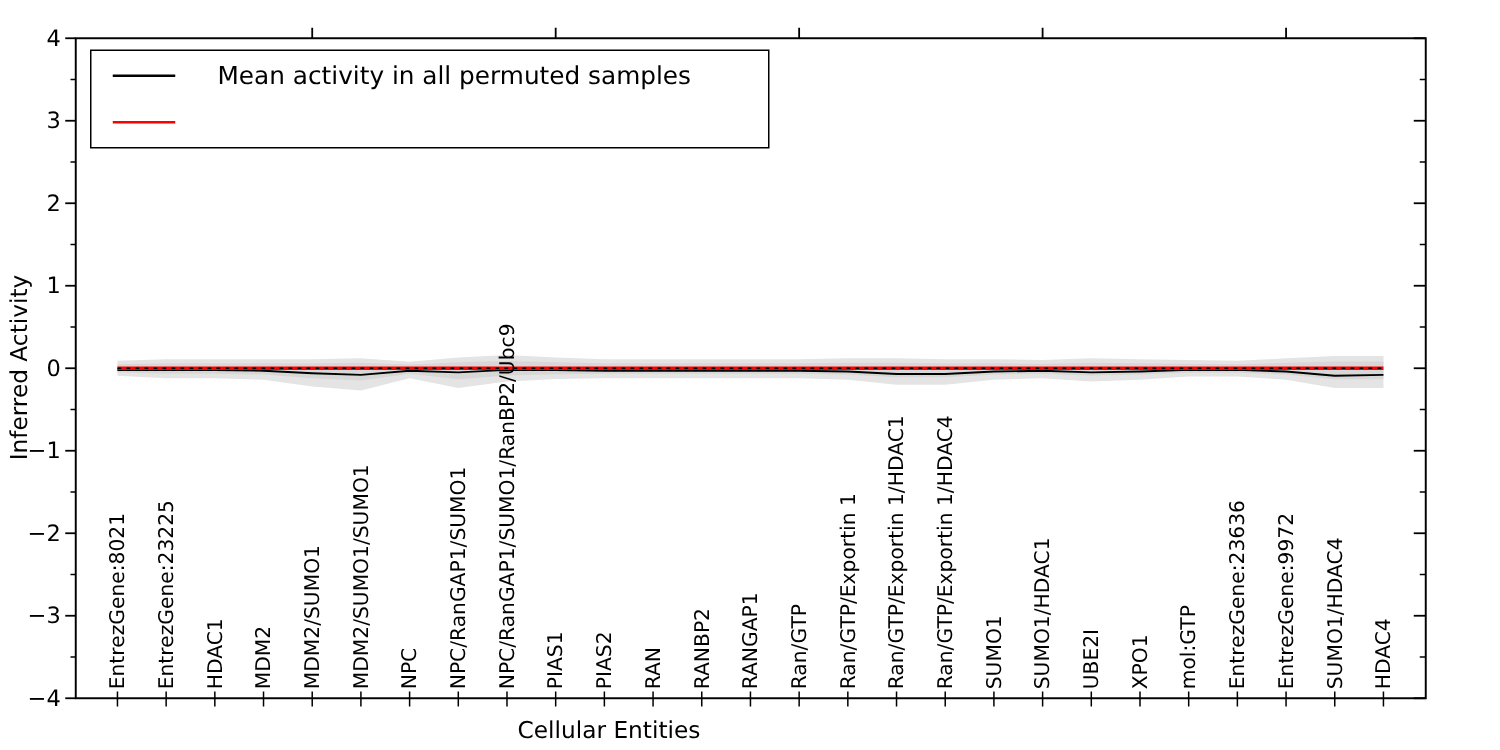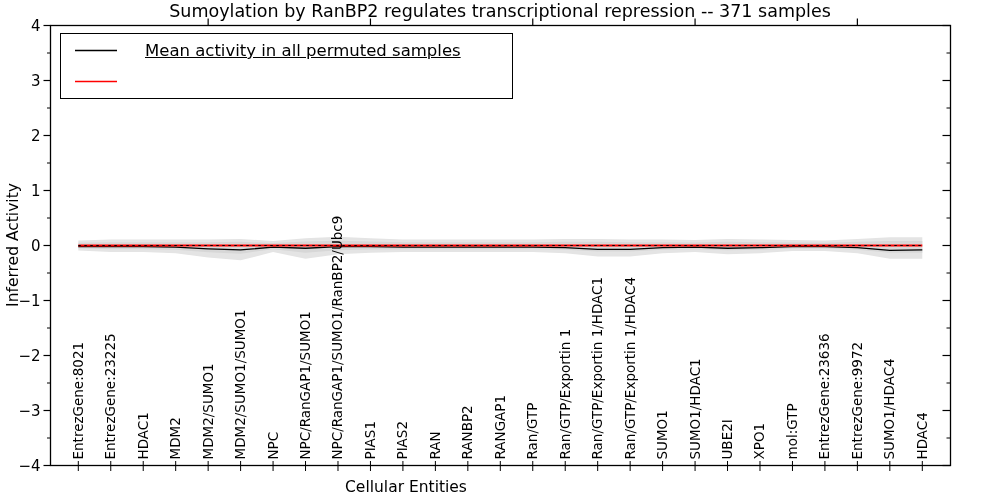--- a/index.html
+++ b/index.html
@@ -9,30 +9,29 @@
   }
   .title{position:absolute;top:1px;left:0;width:1000px;text-align:center;font-size:17.5px;}
   .xlabel{position:absolute;top:478px;left:0;width:812px;text-align:center;font-size:15.5px;}
   .ylabel{
     position:absolute;left:-86px;top:235px;width:200px;height:20px;text-align:center;
     font-size:15.5px;transform:rotate(-90deg);
   }
   #plot{position:absolute;left:0;top:0;}
   .legend{
     position:absolute;left:60px;top:33px;width:453px;height:66px;background:#fff;
-    border:1.5px solid #000;box-sizing:border-box;padding-top:1px;text-decoration:underline;
+    border:1.5px solid #000;box-sizing:border-box;padding-top:1px;
   }
   .legend-row{display:flex;align-items:center;height:31px;font-size:16.5px;}
   .legend-swatch{margin-left:14px;margin-right:28px;flex:0 0 auto;}
 </style>
 </head>
 <body>
 
 <div class="figure">
-  <div class="title">Sumoylation by RanBP2 regulates transcriptional repression -- 371 samples</div>
   <div class="ylabel">Inferred Activity</div>
   <div class="xlabel">Cellular Entities</div>
 
   <svg id="plot" width="1000" height="500">
       <g>
         <polygon points="78.3,240.55 110.76153846153846,239.45000000000002 143.22307692307692,239.45000000000002 175.68461538461537,239.45000000000002 208.14615384615382,239.45000000000002 240.60769230769228,238.9 273.0692307692308,241.1 305.53076923076924,238.35 337.9923076923077,236.7 370.45384615384614,238.35 402.9153846153846,239.45000000000002 435.37692307692305,239.45000000000002 467.83846153846156,239.45000000000002 500.3,239.45000000000002 532.7615384615384,239.45000000000002 565.2230769230769,238.9 597.6846153846153,238.9 630.1461538461538,239.45000000000002 662.6076923076922,239.45000000000002 695.0692307692307,240 727.5307692307691,238.9 759.9923076923076,239.45000000000002 792.453846153846,240 824.9153846153845,240.55 857.376923076923,238.9 889.8384615384615,237.25 922.3,237.25 922.3,258.70000000000005 889.8384615384615,258.70000000000005 857.376923076923,253.2 824.9153846153845,250.99999999999997 792.453846153846,250.99999999999997 759.9923076923076,253.2 727.5307692307691,254.3 695.0692307692307,252.1 662.6076923076922,253.2 630.1461538461538,256.5 597.6846153846153,256.5 565.2230769230769,253.2 532.7615384615384,252.1 500.3,252.1 467.83846153846156,252.1 435.37692307692305,252.1 402.9153846153846,252.1 370.45384615384614,252.65 337.9923076923077,254.3 305.53076923076924,258.70000000000005 273.0692307692308,252.1 240.60769230769228,260.34999999999997 208.14615384615382,257.6 175.68461538461537,253.2 143.22307692307692,252.1 110.76153846153846,252.1 78.3,250.45" fill="#e4e4e4" stroke="none"></polygon>
         <polygon points="78.3,242.7775 110.76153846153846,242.17249999999999 143.22307692307692,242.17249999999999 175.68461538461537,242.17249999999999 208.14615384615382,242.17249999999999 240.60769230769228,241.87 273.0692307692308,243.07999999999998 305.53076923076924,241.5675 337.9923076923077,240.66 370.45384615384614,241.5675 402.9153846153846,242.17249999999999 435.37692307692305,242.17249999999999 467.83846153846156,242.17249999999999 500.3,242.17249999999999 532.7615384615384,242.17249999999999 565.2230769230769,241.87 597.6846153846153,241.87 630.1461538461538,242.17249999999999 662.6076923076922,242.17249999999999 695.0692307692307,242.475 727.5307692307691,241.87 759.9923076923076,242.17249999999999 792.453846153846,242.475 824.9153846153845,242.7775 857.376923076923,241.87 889.8384615384615,240.9625 922.3,240.9625 922.3,252.76 889.8384615384615,252.76 857.376923076923,249.73499999999999 824.9153846153845,248.52499999999998 792.453846153846,248.52499999999998 759.9923076923076,249.73499999999999 727.5307692307691,250.34 695.0692307692307,249.13 662.6076923076922,249.73499999999999 630.1461538461538,251.55 597.6846153846153,251.55 565.2230769230769,249.73499999999999 532.7615384615384,249.13 500.3,249.13 467.83846153846156,249.13 435.37692307692305,249.13 402.9153846153846,249.13 370.45384615384614,249.4325 337.9923076923077,250.34 305.53076923076924,252.76 273.0692307692308,249.13 240.60769230769228,253.66750000000002 208.14615384615382,252.15500000000003 175.68461538461537,249.73499999999999 143.22307692307692,249.13 110.76153846153846,249.13 78.3,248.2225" fill="#d7d7d7" stroke="none"></polygon>
       </g>
       <polyline points="78.3,246.59999999999997 110.76153846153846,246.59999999999997 143.22307692307692,246.59999999999997 175.68461538461537,247.15 208.14615384615382,248.79999999999998 240.60769230769228,249.9 273.0692307692308,247.15 305.53076923076924,248.25 337.9923076923077,246.59999999999997 370.45384615384614,246.59999999999997 402.9153846153846,247.15 435.37692307692305,247.15 467.83846153846156,247.15 500.3,247.15 532.7615384615384,247.15 565.2230769230769,247.7 597.6846153846153,249.35000000000002 630.1461538461538,249.35000000000002 662.6076923076922,247.7 695.0692307692307,247.15 727.5307692307691,248.25 759.9923076923076,247.7 792.453846153846,246.59999999999997 824.9153846153845,246.59999999999997 857.376923076923,247.7 889.8384615384615,250.45 922.3,249.9" fill="none" stroke="#000000" stroke-width="1.3"></polyline>
       <polyline points="78.3,245.5 110.76153846153846,245.5 143.22307692307692,245.5 175.68461538461537,245.5 208.14615384615382,245.5 240.60769230769228,245.5 273.0692307692308,245.5 305.53076923076924,245.5 337.9923076923077,245.5 370.45384615384614,245.5 402.9153846153846,245.5 435.37692307692305,245.5 467.83846153846156,245.5 500.3,245.5 532.7615384615384,245.5 565.2230769230769,245.5 597.6846153846153,245.5 630.1461538461538,245.5 662.6076923076922,245.5 695.0692307692307,245.5 727.5307692307691,245.5 759.9923076923076,245.5 792.453846153846,245.5 824.9153846153845,245.5 857.376923076923,245.5 889.8384615384615,245.5 922.3,245.5" fill="none" stroke="#ff0000" stroke-width="2.2"></polyline>

